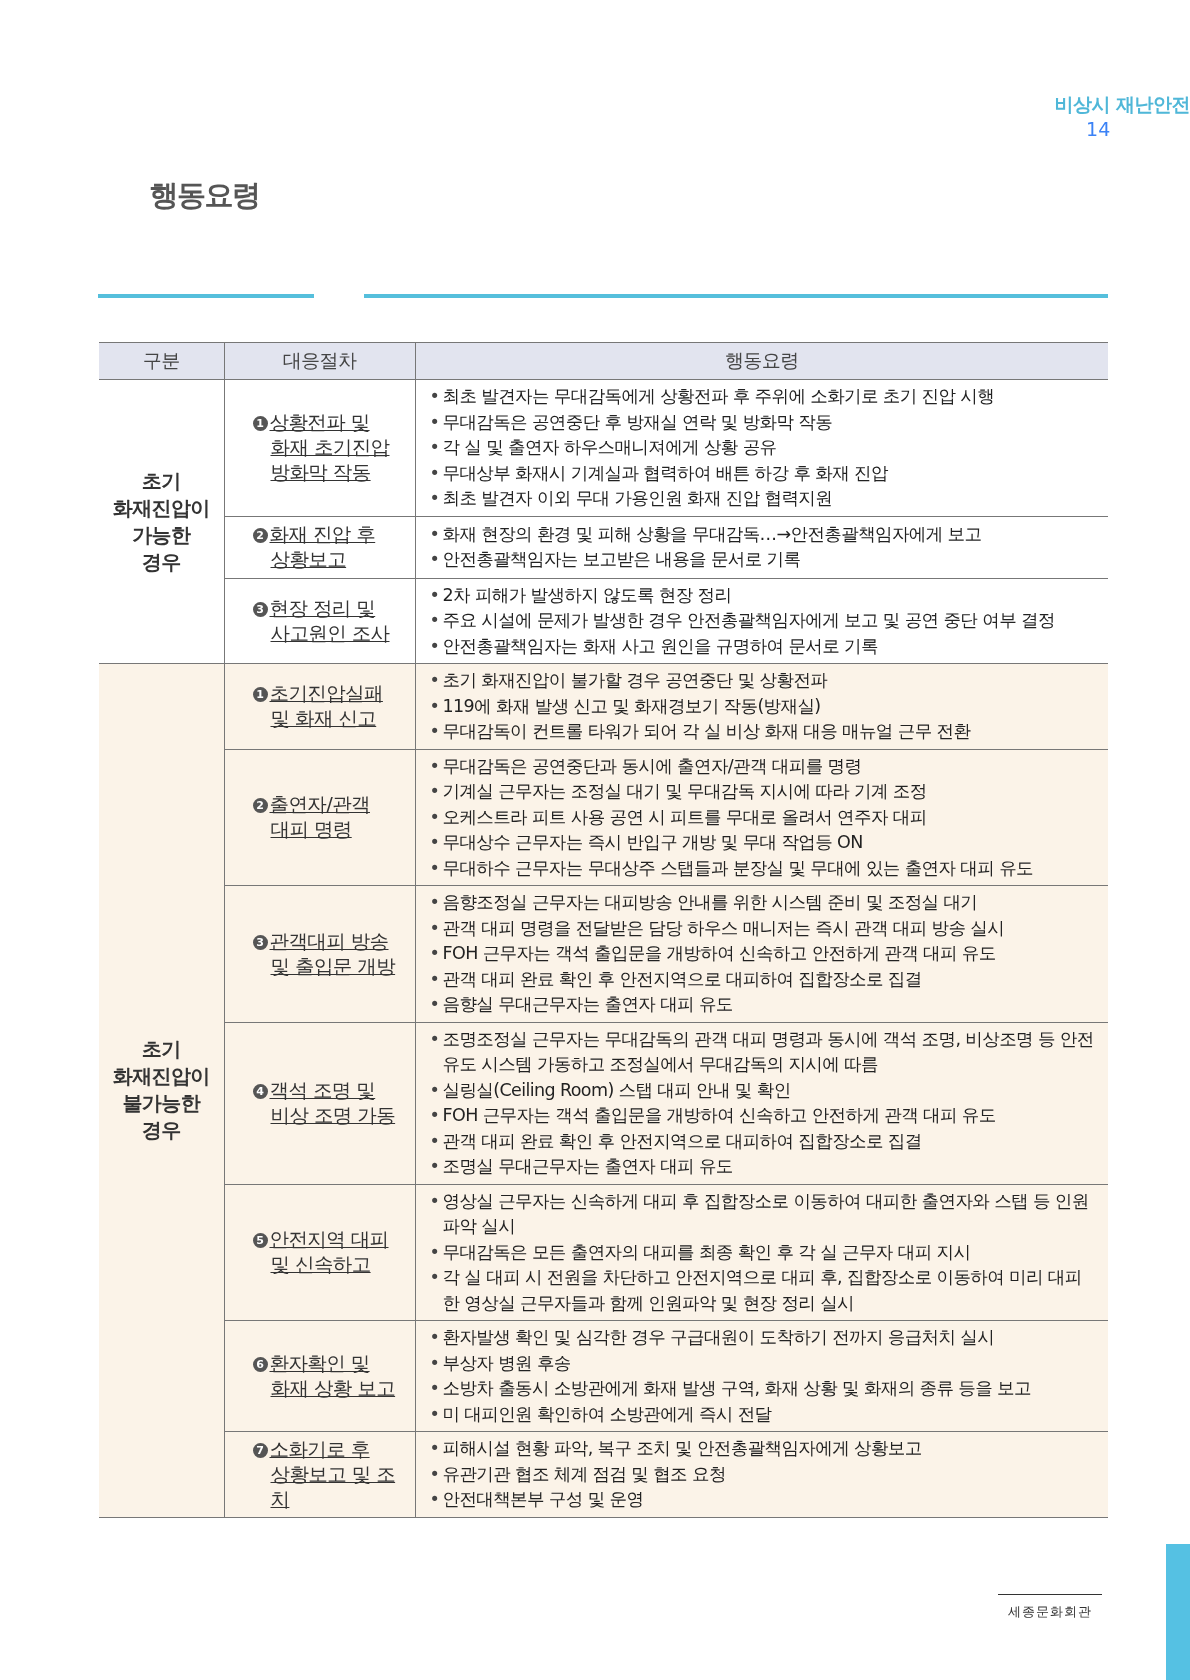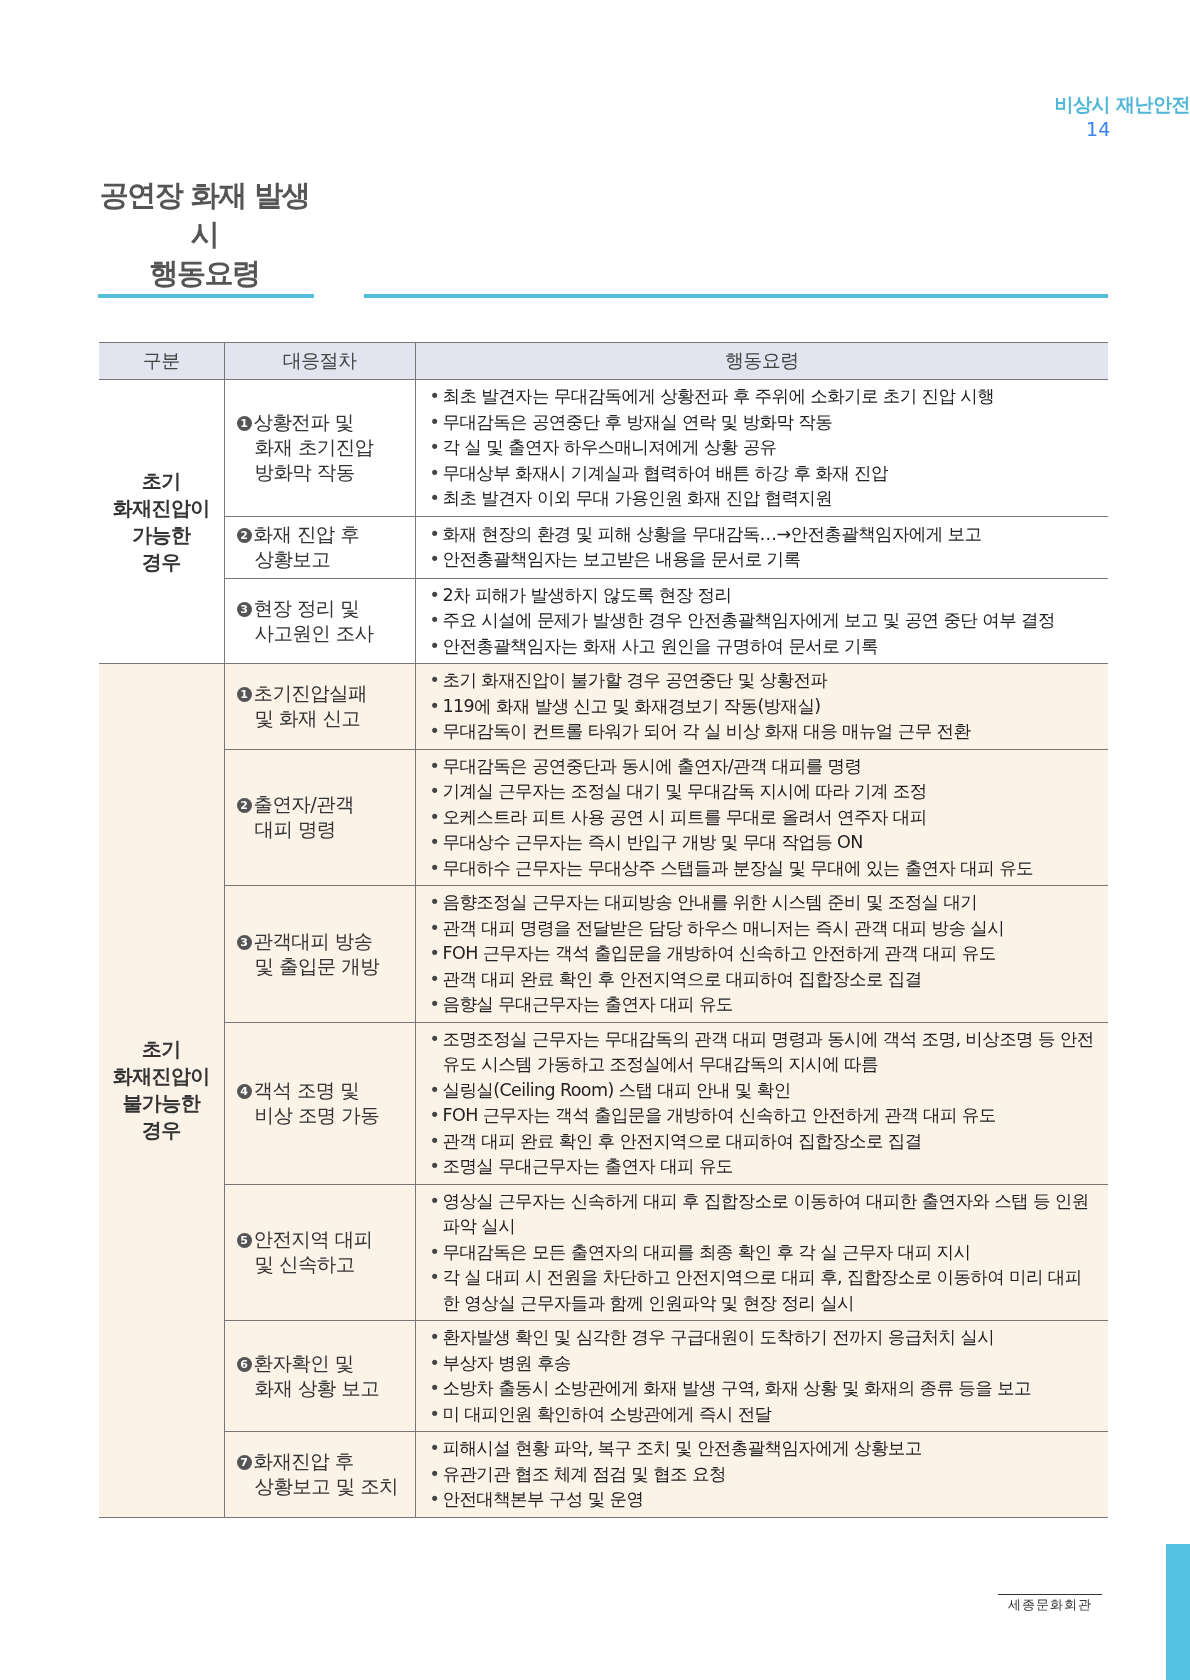--- a/index.html
+++ b/index.html
@@ -14,46 +14,45 @@
            font-weight:bold; font-size:29px; line-height:39px; color:#555; letter-spacing:-1.5px; }
   .rule-left { position:absolute; left:98px; top:294px; width:216px; height:4px; background:#55bfdc; }
   .rule-right { position:absolute; left:364px; top:294px; width:744px; height:4px; background:#55bfdc; }
   table.proc { position:absolute; left:99px; top:342px; width:1009px; border-collapse:collapse;
                font-size:17.5px; letter-spacing:-0.6px; color:#222; table-layout:fixed; }
   table.proc th { background:#e2e4ef; font-weight:normal; font-size:19px; color:#444; height:34px;
                   border-top:1px solid #777; border-bottom:1px solid #777; border-left:1px solid #777;font-family:Liberation Mono, monospace; }
   table.proc th:first-child { border-left:none; }
   table.proc td { border-bottom:1px solid #777; border-left:1px solid #777; vertical-align:middle; }
   table.proc td.cat { border-left:none; text-align:center; font-weight:bold; font-size:20px; line-height:27px; color:#333; }
-  table.proc td.step { padding-left:12px; font-size:19.5px; line-height:25px; color:#333; }
+  table.proc td.step { padding-left:28px; font-size:19.5px; line-height:25px; color:#333;text-decoration:underline; }
   table.proc td.step .circ { display:inline-block; width:15px; height:15px; border-radius:50%;
        background:#555; color:#fff; font-size:11px; line-height:15px; text-align:center; font-weight:bold;
        vertical-align:2px; margin-right:2px; letter-spacing:0; }
   table.proc td.step .line2 { display:block; padding-left:18px; }
   table.proc td.acts { padding:4px 10px 4px 14px; }
   table.proc td.acts ul { list-style:none; margin:0; padding:0; }
   table.proc td.acts li { position:relative; padding-left:13px; line-height:25.5px; }
   table.proc td.acts li::before { content:"•"; position:absolute; left:0; top:0; color:#444; }
   tr.grp2 td { background:#fbf3e8; }
   .footer-logo { position:absolute; left:998px; top:1594px; width:104px; text-align:center;
-                 font-size:13px; color:#333; letter-spacing:1px; border-top:1.5px solid #333; padding-top:1px; }
+                 font-size:13px; color:#333; letter-spacing:1px; border-top:1.5px solid #333; padding-top:8px; }
   .side-tab { position:absolute; right:0; top:1544px; width:24px; height:136px; background:#55c1e3; }
 </style>
 </head>
 <body>
 
 <div class="header">
   <span class="section">비상시 재난안전</span>
   <span class="divider"></span>
   <span class="page">14</span>
   <span class="tab"></span>
 </div>
 
 <div class="title">
-  <div>공연장 화재 발생시</div>
   <div>행동요령</div>
 </div>
 <div class="rule-left"></div>
 <div class="rule-right"></div>
 
 <table class="proc">
   <colgroup>
       <col style="width:125px">
       <col style="width:191px">
       <col>
@@ -170,21 +169,21 @@
         <td class="acts">
           <ul>
             <li>환자발생 확인 및 심각한 경우 구급대원이 도착하기 전까지 응급처치 실시</li>
             <li>부상자 병원 후송</li>
             <li>소방차 출동시 소방관에게 화재 발생 구역, 화재 상황 및 화재의 종류 등을 보고</li>
             <li>미 대피인원 확인하여 소방관에게 즉시 전달</li>
           </ul>
         </td>
       </tr>
       <tr class="grp2" style="height: 82px;">
-        <td class="step"><span class="circ">7</span><span>화재진압 후</span><span class="line2">상황보고 및 조치</span></td>
+        <td class="step"><span class="circ">7</span><span>소화기로 후</span><span class="line2">상황보고 및 조치</span></td>
         <td class="acts">
           <ul>
             <li>피해시설 현황 파악, 복구 조치 및 안전총괄책임자에게 상황보고</li>
             <li>유관기관 협조 체계 점검 및 협조 요청</li>
             <li>안전대책본부 구성 및 운영</li>
           </ul>
         </td>
       </tr>
     </tbody>
 </table>

